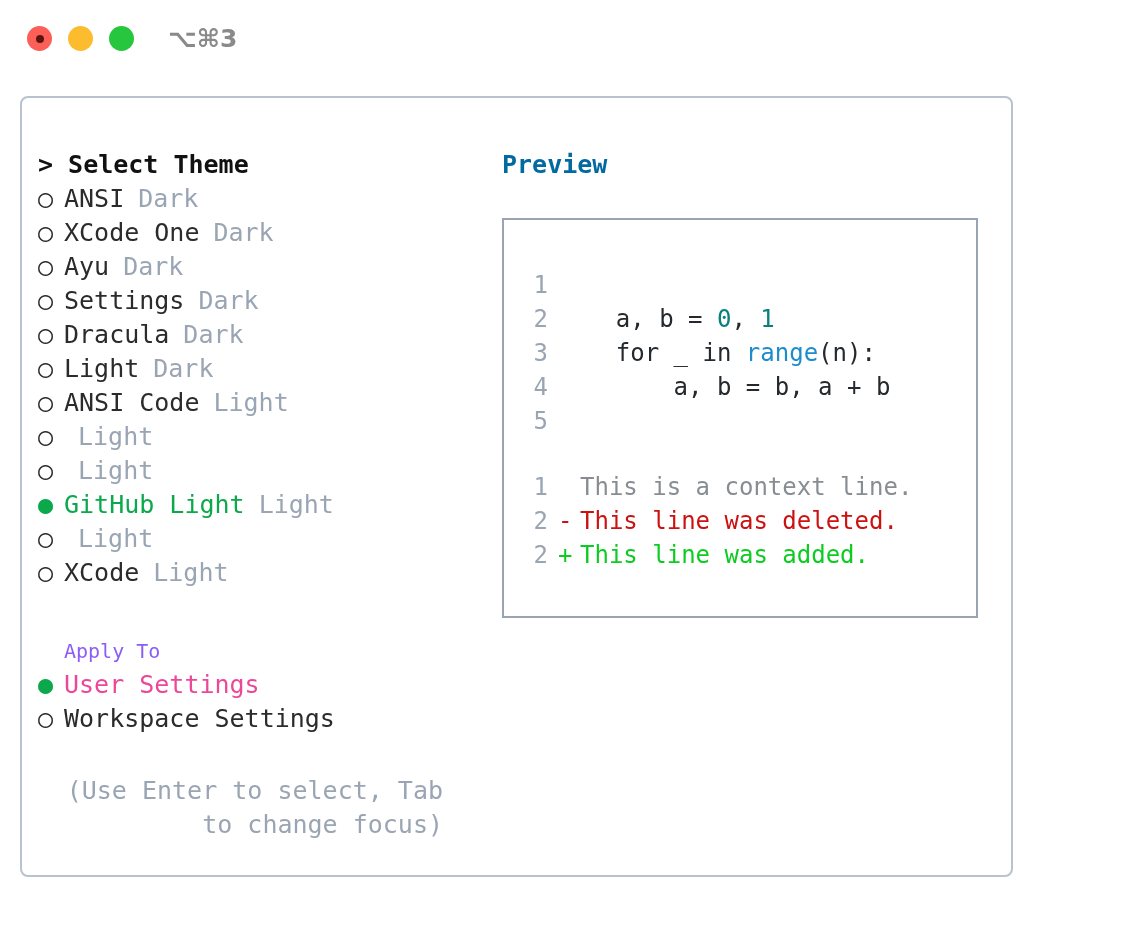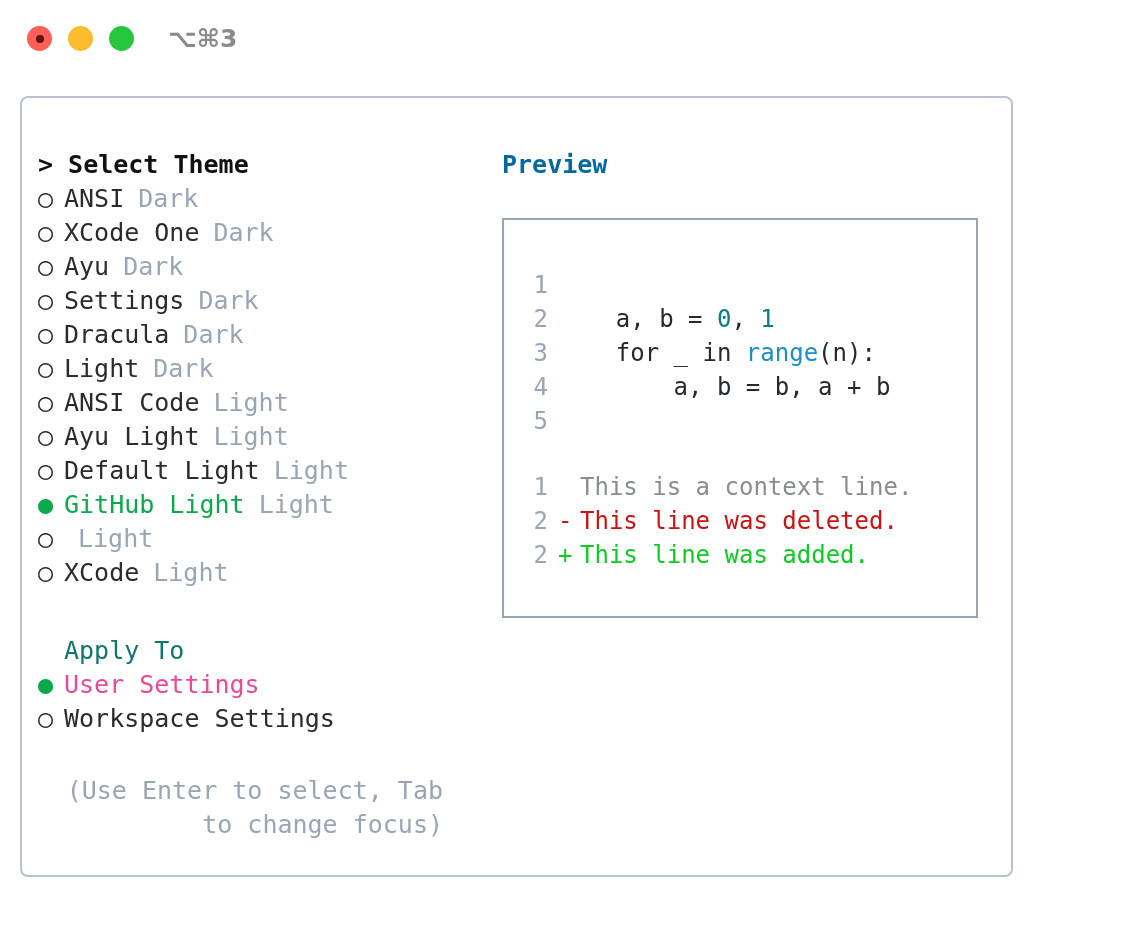--- a/index.html
+++ b/index.html
@@ -115,22 +115,22 @@
   .theme-variant {
     color: #9aa5b4;
     margin-left: 14px;
   }
 
   
   #apply-group {
     margin-top: 44px;
   }
   #apply-to-label {
-    font-size: 25px;
-    color: #0f766e;
+    font-size: 20px;
+    color: #8b5cf6;
     line-height: 34px;
     padding-left: 26px;
     white-space: pre;
   }
   .apply-row {
     display: flex;
     align-items: baseline;
     line-height: 34px;
     font-size: 25px;
     white-space: pre;
@@ -226,22 +226,22 @@
     <div id="theme-column">
       <div id="theme-header">&gt; Select Theme</div>
       <div id="theme-list">
           <div class="theme-row"><span class="bullet">○</span><span class="theme-name">ANSI</span><span class="theme-variant">Dark</span></div>
           <div class="theme-row"><span class="bullet">○</span><span class="theme-name">XCode One</span><span class="theme-variant">Dark</span></div>
           <div class="theme-row"><span class="bullet">○</span><span class="theme-name">Ayu</span><span class="theme-variant">Dark</span></div>
           <div class="theme-row"><span class="bullet">○</span><span class="theme-name">Settings</span><span class="theme-variant">Dark</span></div>
           <div class="theme-row"><span class="bullet">○</span><span class="theme-name">Dracula</span><span class="theme-variant">Dark</span></div>
           <div class="theme-row"><span class="bullet">○</span><span class="theme-name">Light</span><span class="theme-variant">Dark</span></div>
           <div class="theme-row"><span class="bullet">○</span><span class="theme-name">ANSI Code</span><span class="theme-variant">Light</span></div>
-          <div class="theme-row"><span class="bullet">○</span><span class="theme-name">Ayu Light</span><span class="theme-variant">Light</span></div>
-          <div class="theme-row"><span class="bullet">○</span><span class="theme-name">Default Light</span><span class="theme-variant">Light</span></div>
+          <div class="theme-row"><span class="bullet">○</span><span class="theme-variant">Light</span></div>
+          <div class="theme-row"><span class="bullet">○</span><span class="theme-variant">Light</span></div>
           <div class="theme-row selected"><span class="bullet selected">●</span><span class="theme-name">GitHub Light</span><span class="theme-variant">Light</span></div>
           <div class="theme-row"><span class="bullet">○</span><span class="theme-variant">Light</span></div>
           <div class="theme-row"><span class="bullet">○</span><span class="theme-name">XCode</span><span class="theme-variant">Light</span></div>
         </div>
 
       <div id="apply-group">
         <div id="apply-to-label">Apply To</div>
         <div id="apply-list">
             <div class="apply-row selected"><span class="bullet selected">●</span><span class="apply-name">User Settings</span></div>
             <div class="apply-row"><span class="bullet">○</span><span class="apply-name">Workspace Settings</span></div>

